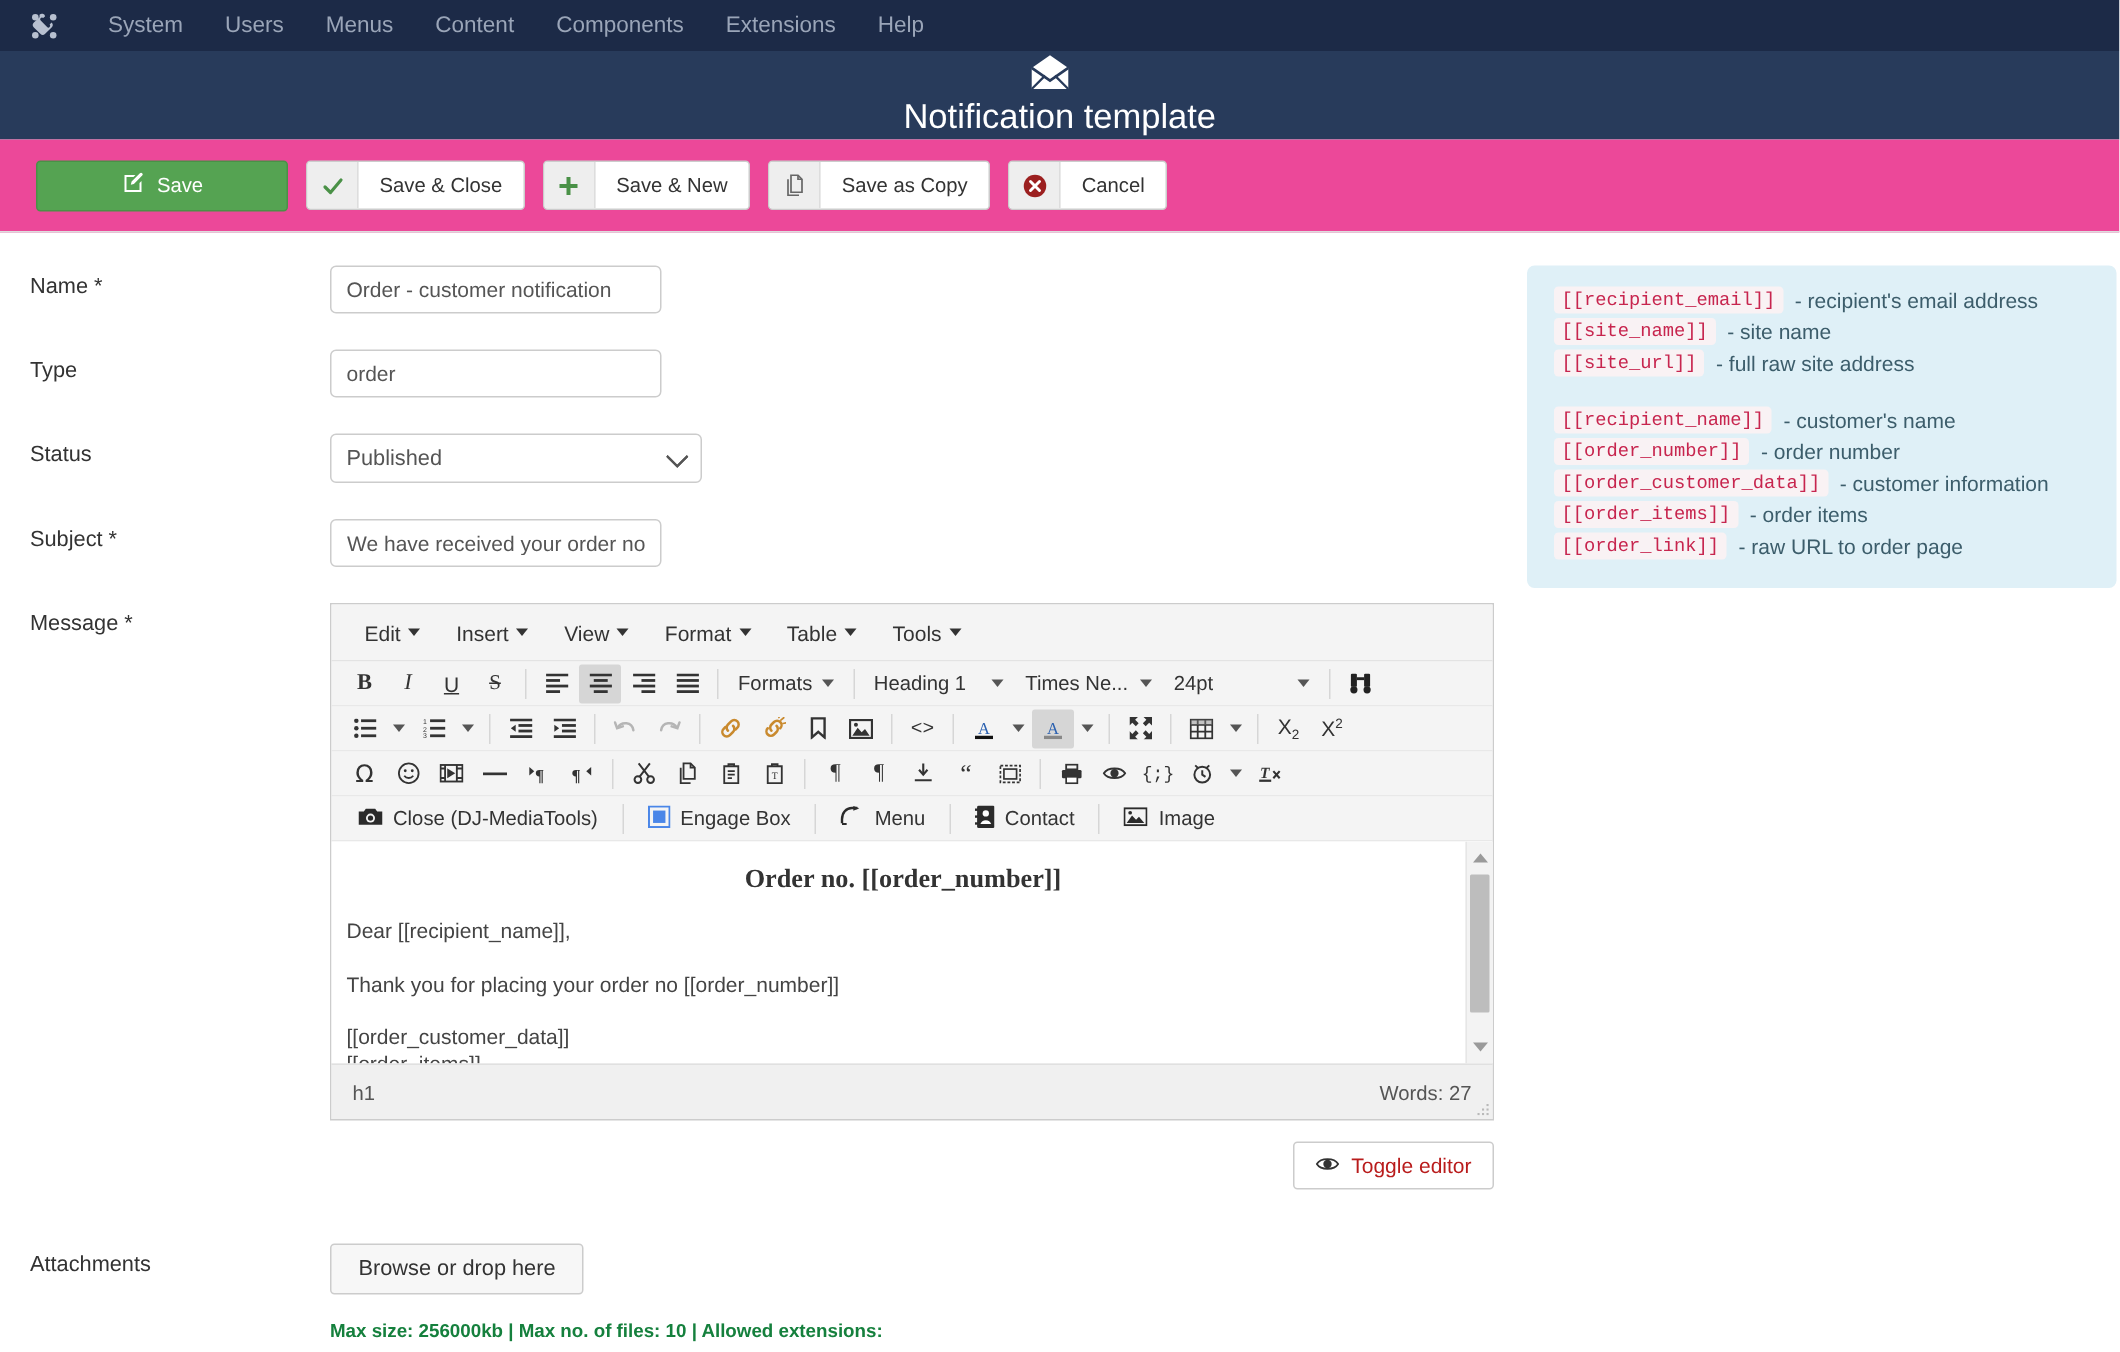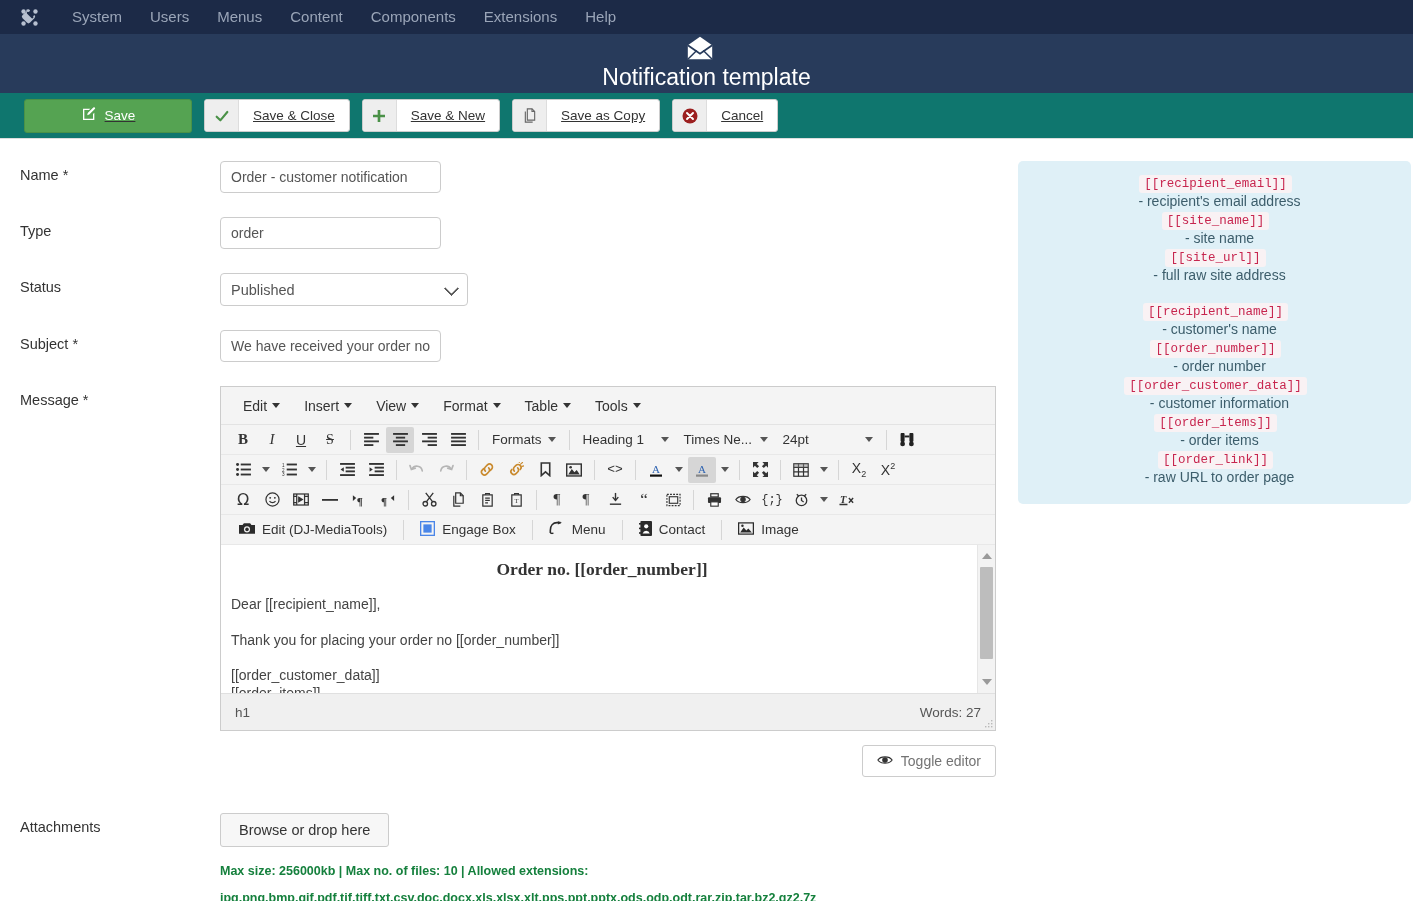--- a/index.html
+++ b/index.html
@@ -31,25 +31,24 @@
   
   #pageheader {
     height:59px; background:#283b5b;
     display:flex; align-items:center; padding:0 24px;flex-direction:column;
   }
   #header-icon { width:30px; height:30px; margin-right:14px; flex:none; }
   #page-title { color:#fff; font-size:23px; font-weight:400; }
 
   
   #toolbar {
-    height:46px; background:#0f766e;
+    height:62px; background:#ec4899;
     border-bottom:1px solid #ddd;
     display:flex; align-items:center; gap:12px;
     padding:0 24px;
-    text-decoration:underline;
   }
   .tb-btn {
     display:flex; align-items:center;
     height:33px; border:1px solid #ccc; border-radius:3px;
     background:#fff; cursor:pointer; overflow:hidden;
     font-size:13.5px; color:#333;
   }
   .tb-btn .tb-ico {
     width:34px; height:31px; display:flex; align-items:center; justify-content:center;
     background:#eee; border-right:1px solid #ddd; flex:none;
@@ -150,37 +149,37 @@
     height:37px; background:#f0f0f0; border-top:1px solid #e0e0e0;
     display:flex; align-items:center; justify-content:space-between;
     padding:0 14px; font-size:13.5px; color:#555; position:relative;
   }
   #resize-grip { position:absolute; right:2px; bottom:2px; width:10px; height:10px; opacity:.45; }
 
   #toggle-row { width:776px; display:flex; justify-content:flex-end; margin-top:14px; }
   #toggle-editor-btn {
     display:flex; align-items:center; gap:8px; height:32px; padding:0 14px;
     border:1px solid #ccc; border-radius:3px; background:#fff;
-    font-size:14px; color:#737373; cursor:pointer;
+    font-size:14px; color:#b91c1c; cursor:pointer;
   }
 
   
   #attach-row { display:flex; margin-top:36px; }
   #browse-btn {
     height:34px; padding:0 18px; border:1px solid #ccc; border-radius:3px;
     background:#f7f7f7; font-size:14.5px; color:#333; cursor:pointer;
   }
   .attach-note { font-size:12.5px; color:#15803d; margin-top:14px; line-height:1.7;font-weight:bold; }
 
   
   #tags-panel {
     margin:0 0 0 0; background:#dff0f7; border-radius:5px;
     padding:14px 16px 16px 18px; width:393px;
   }
-  .tagline { display:flex; align-items:center; margin-bottom:3px; font-size:14px; color:#3c5d6b;flex-direction:column; }
+  .tagline { display:flex; align-items:center; margin-bottom:3px; font-size:14px; color:#3c5d6b; }
   .tagline .code {
     font-family:"Liberation Mono", monospace; font-size:12.5px; color:#c7254e;
     background:#f9f2f4; border-radius:3px; padding:2px 5px; white-space:nowrap;
   }
   .tagline .desc { margin-left:8px; white-space:nowrap; }
   .tag-gap { height:17px; }
 </style>
 </head>
 <body>
 
@@ -674,21 +673,21 @@
 
           <div class="tbrow">
             <div class="plugbtn">
               <span>
                 <svg width="16" height="13" viewBox="0 0 18 14" fill="#2b2b2b" aria-hidden="true">
                     <path d="M0 3h4l1.5-2h7L14 3h4v10H0z"></path>
                     <circle cx="9" cy="8" r="3.4" fill="#f4f4f4"></circle>
                     <circle cx="9" cy="8" r="2" fill="#2b2b2b"></circle>
                   </svg>
               </span>
-              <span>Edit (DJ-MediaTools)</span>
+              <span>Close (DJ-MediaTools)</span>
             </div>
             <div class="sep"></div>
             <div class="plugbtn">
               <span>
                 <svg width="15" height="15" viewBox="0 0 16 16" aria-hidden="true">
                     <rect x="0.7" y="0.7" width="14.6" height="14.6" fill="none" stroke="#4a86e8" stroke-width="1.4"></rect>
                     <rect x="3.6" y="3.6" width="8.8" height="8.8" fill="#4a86e8"></rect>
                   </svg>
               </span>
               <span>Engage Box</span>

